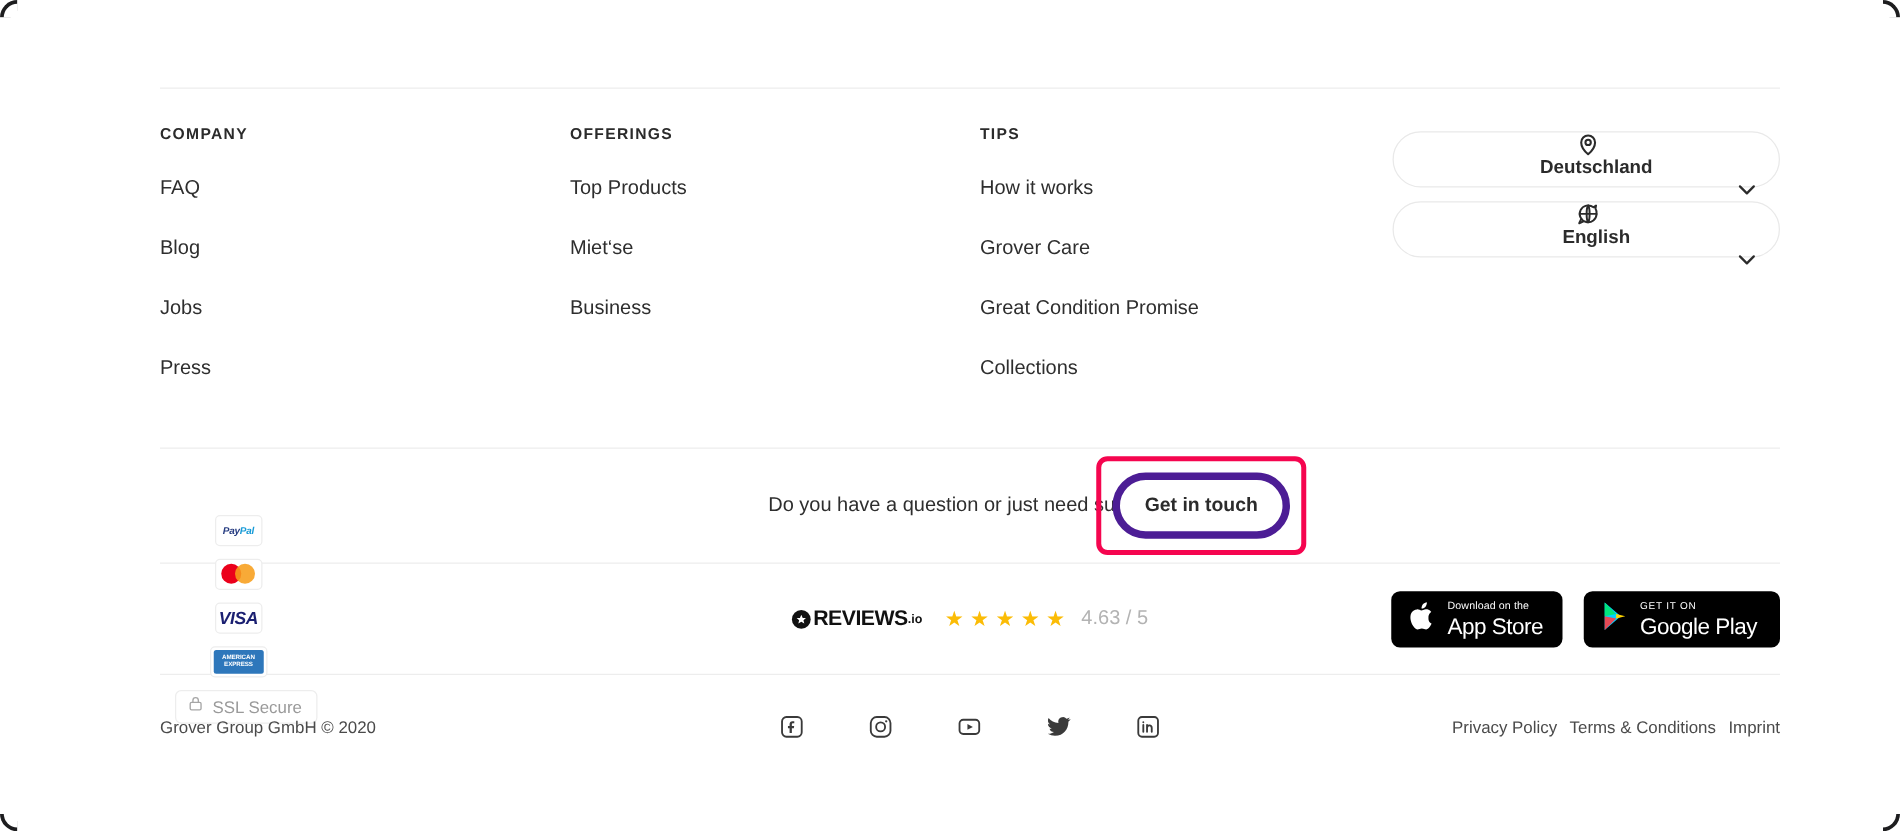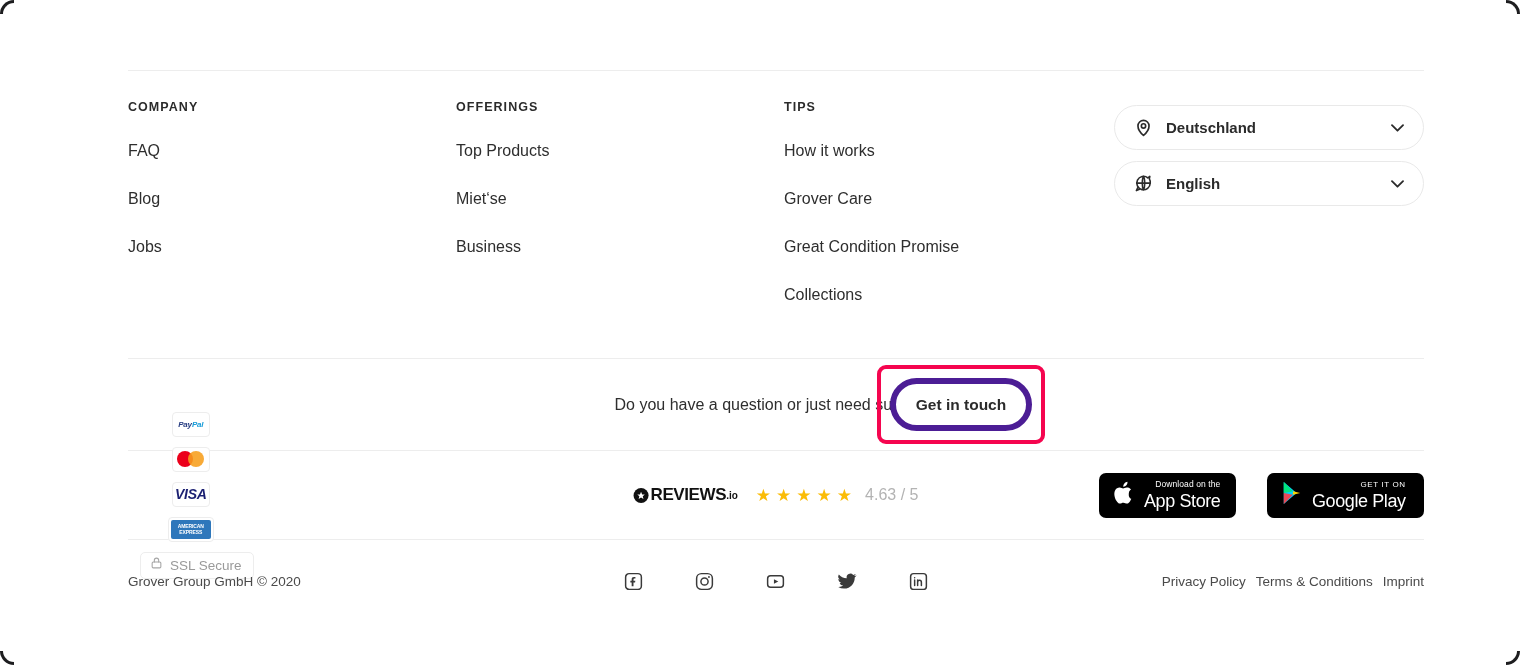--- a/index.html
+++ b/index.html
@@ -42,21 +42,21 @@
     display: block; font-size: 16px; color: #2e2e2e;
     margin-bottom: 32px; text-decoration: none; line-height: 1;
   }
   .col-link:last-child { margin-bottom: 0; }
 
   
   .selectors { margin-left: auto; width: 310px; padding-top: 5px; }
   .select {
     display: flex; align-items: center; height: 45px;
     border: 1px solid #e9e9e9; border-radius: 23px;
-    padding: 0 16px 0 19px; background: #fff; margin-bottom: 11px;
+    padding: 0 16px 0 19px; background: #fff; margin-bottom: 11px; flex-direction: column;
   }
   .select .lbl { font-size: 15px; font-weight: bold; color: #2b2b2b; margin-left: 13px; }
   .select .chev { margin-left: auto; display: flex; }
   .select svg { display: block; }
 
   
   .cta-row {
     height: 91px; display: flex; align-items: center;
     justify-content: center; position: relative;
   }
@@ -108,21 +108,21 @@
   .rio-mark {
     width: 15px; height: 15px; border-radius: 50%; background: #111;
     display: flex; align-items: center; justify-content: center; margin-right: 2px;
   }
   .rio-t { font-size: 17px; font-weight: bold; color: #111; letter-spacing: -.4px; }
   .rio-io { font-size: 10px; font-weight: bold; color: #111; }
   .stars { display: flex; gap: 5px; margin-left: 18px; }
   .star { color: #fbbc06; font-size: 17px; line-height: 1; }
   .score { font-size: 16px; color: #b3b3b3; margin-left: 13px; }
 
-  .stores { margin-left: auto; display: flex; gap: 31px; text-align: right; }
+  .stores { margin-left: auto; display: flex; gap: 17px; }
   .store {
     height: 45px; background: #000; border-radius: 7px;
     display: flex; align-items: center; padding: 0 14px; gap: 9px; cursor: pointer;
   }
   .store.app { width: 137px; }
   .store.gp { width: 157px; }
   .store-txt { display: flex; flex-direction: column; line-height: 1; }
   .store-top { font-size: 8.5px; color: #fff; letter-spacing: .1px; margin-bottom: 3px; }
   .store-top.caps { font-size: 8px; letter-spacing: .6px; }
   .store-btm { font-size: 18px; color: #fff; font-weight: normal; letter-spacing: -.4px; }
@@ -148,20 +148,21 @@
     <div style="height:70px"></div>
     <div class="rule"></div>
 
     <div class="cols">
 
       <div class="col">
         <div class="col-head">COMPANY</div>
         <a class="col-link" href="#">FAQ</a>
         <a class="col-link" href="#">Blog</a>
         <a class="col-link" href="#">Jobs</a>
+        <a class="col-link" href="#">Press</a>
       </div>
 
       <div class="col">
         <div class="col-head">OFFERINGS</div>
         <a class="col-link" href="#">Top Products</a>
         <a class="col-link" href="#">Miet‘se</a>
         <a class="col-link" href="#">Business</a>
       </div>
 
       <div class="col tips">

